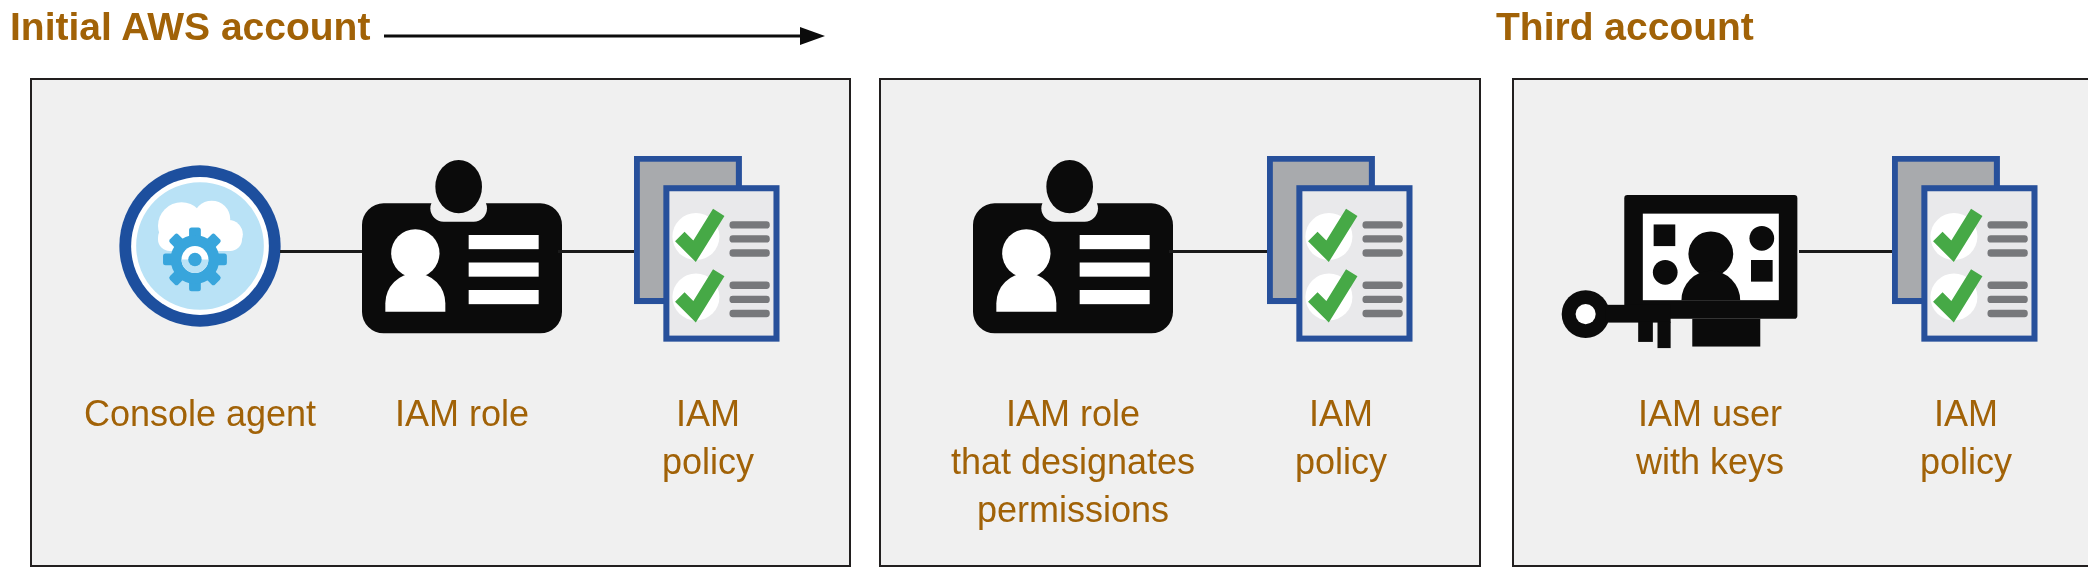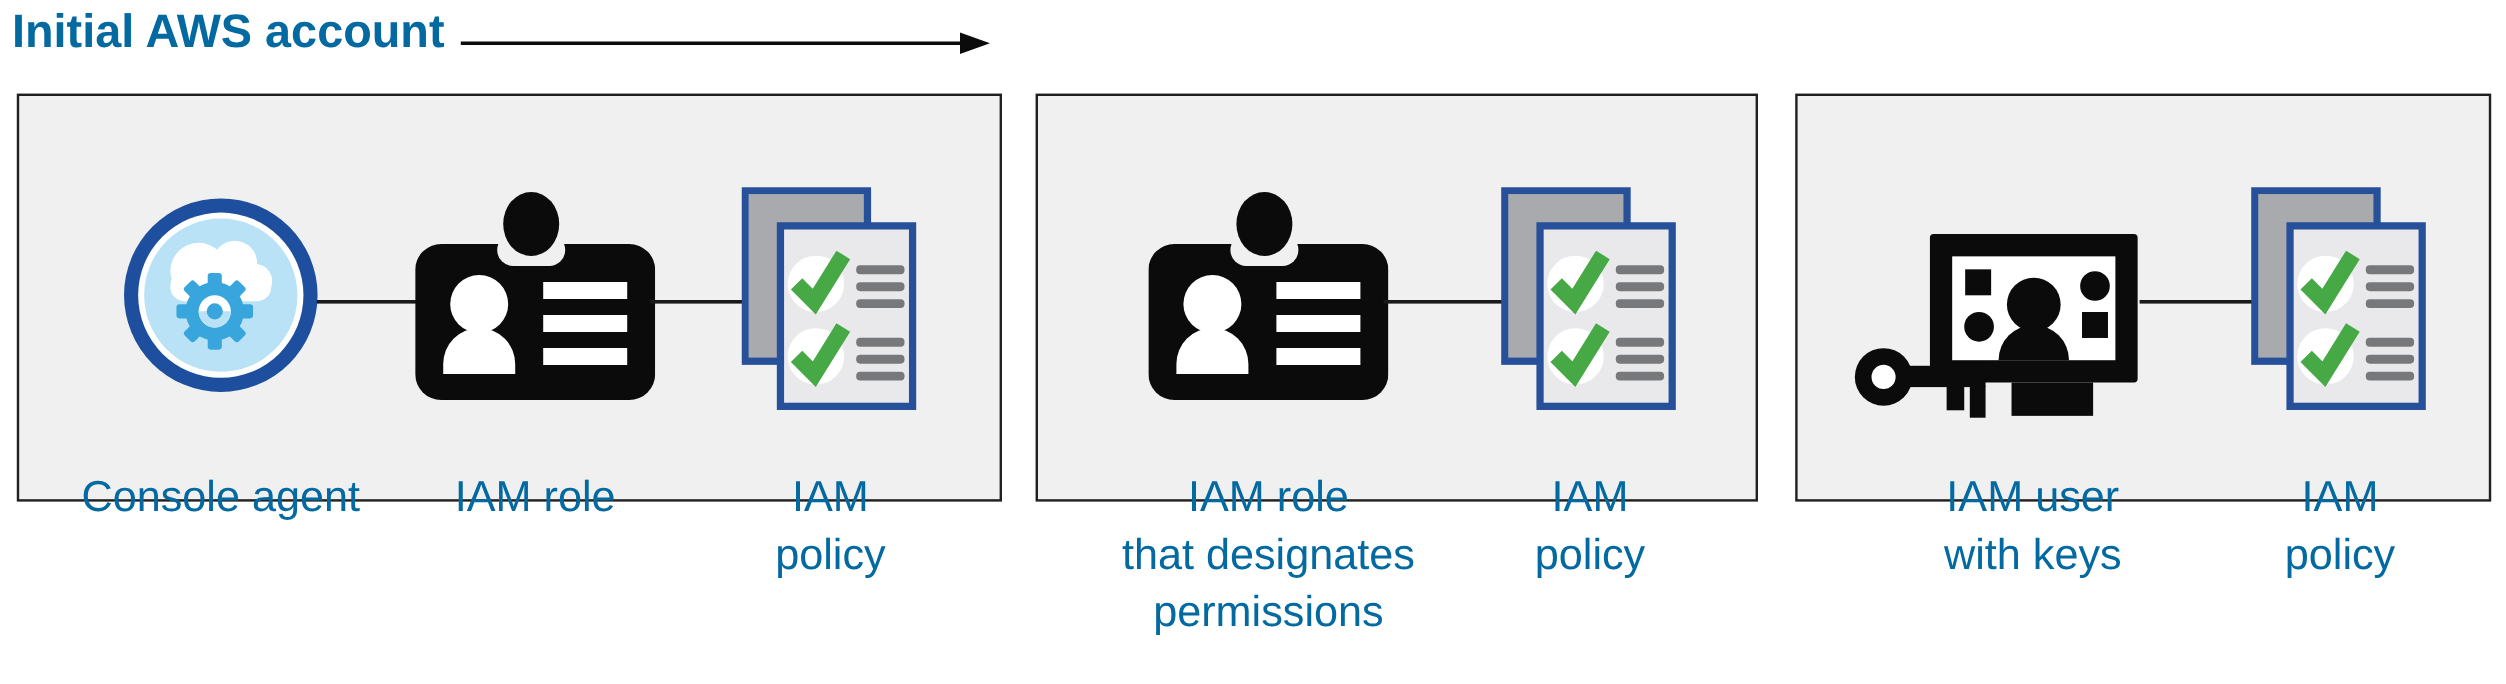--- a/index.html
+++ b/index.html
@@ -1,38 +1,39 @@
 <!DOCTYPE html>
 <html><head>
 <meta charset="utf-8">
 <style>
   html,body{margin:0;padding:0;background:#ffffff;}
   .stage{position:relative;width:2088px;height:570px;background:#ffffff;
-         font-family:"Liberation Sans",sans-serif;color:#0369a1;overflow:hidden;}
+         font-family:"Liberation Sans",sans-serif;color:#a16207;overflow:hidden;}
   .hdr-title{position:absolute;top:4px;font-size:39px;font-weight:bold;line-height:45px;white-space:nowrap;}
   .arrow-svg{position:absolute;left:382px;top:21px;}
-  .panel{position:absolute;top:78px;height:340px;background:#f0f0f0;border:2px solid #221f1f;box-sizing:border-box;}
+  .panel{position:absolute;top:78px;height:489px;background:#f0f0f0;border:2px solid #221f1f;box-sizing:border-box;margin-left:16px;}
   .panel-1{left:14px;width:821px;}
   .panel-2{left:863px;width:602px;}
   .panel-3{left:1496px;width:580px;}
   .icon{position:absolute;}
   .connector{position:absolute;height:3px;background:#1a1a1a;top:170px;}
   .lbl{position:absolute;top:310px;transform:translateX(-50%);
        font-size:36px;line-height:48px;text-align:center;white-space:pre-line;}
 </style>
 </head>
 <body>
 
 <div class="stage">
 
   <div class="hdr-title" style="left:10px">Initial AWS account</div>
   <svg class="arrow-svg" width="446" height="30" viewBox="0 0 446 30">
     <line x1="2" y1="15" x2="420" y2="15" stroke="#0b0b0b" stroke-width="3"></line>
     <polygon points="418,6 443,15 418,24" fill="#0b0b0b"></polygon>
   </svg>
+  <div class="hdr-title" style="left:1496px">Third account</div>
 
   <div class="panel panel-1">
 
     <svg class="icon" style="left:84px;top:82px" width="168" height="168" viewBox="0 0 100 100">
       <circle cx="50" cy="50" r="48" fill="#1d4f9e"></circle>
       <circle cx="50" cy="50" r="41" fill="#ffffff"></circle>
       <circle cx="50" cy="50" r="38" fill="#b9e2f6"></circle>
       <g fill="#ffffff">
         <circle cx="39" cy="38" r="14"></circle>
         <circle cx="57" cy="34" r="11"></circle>

